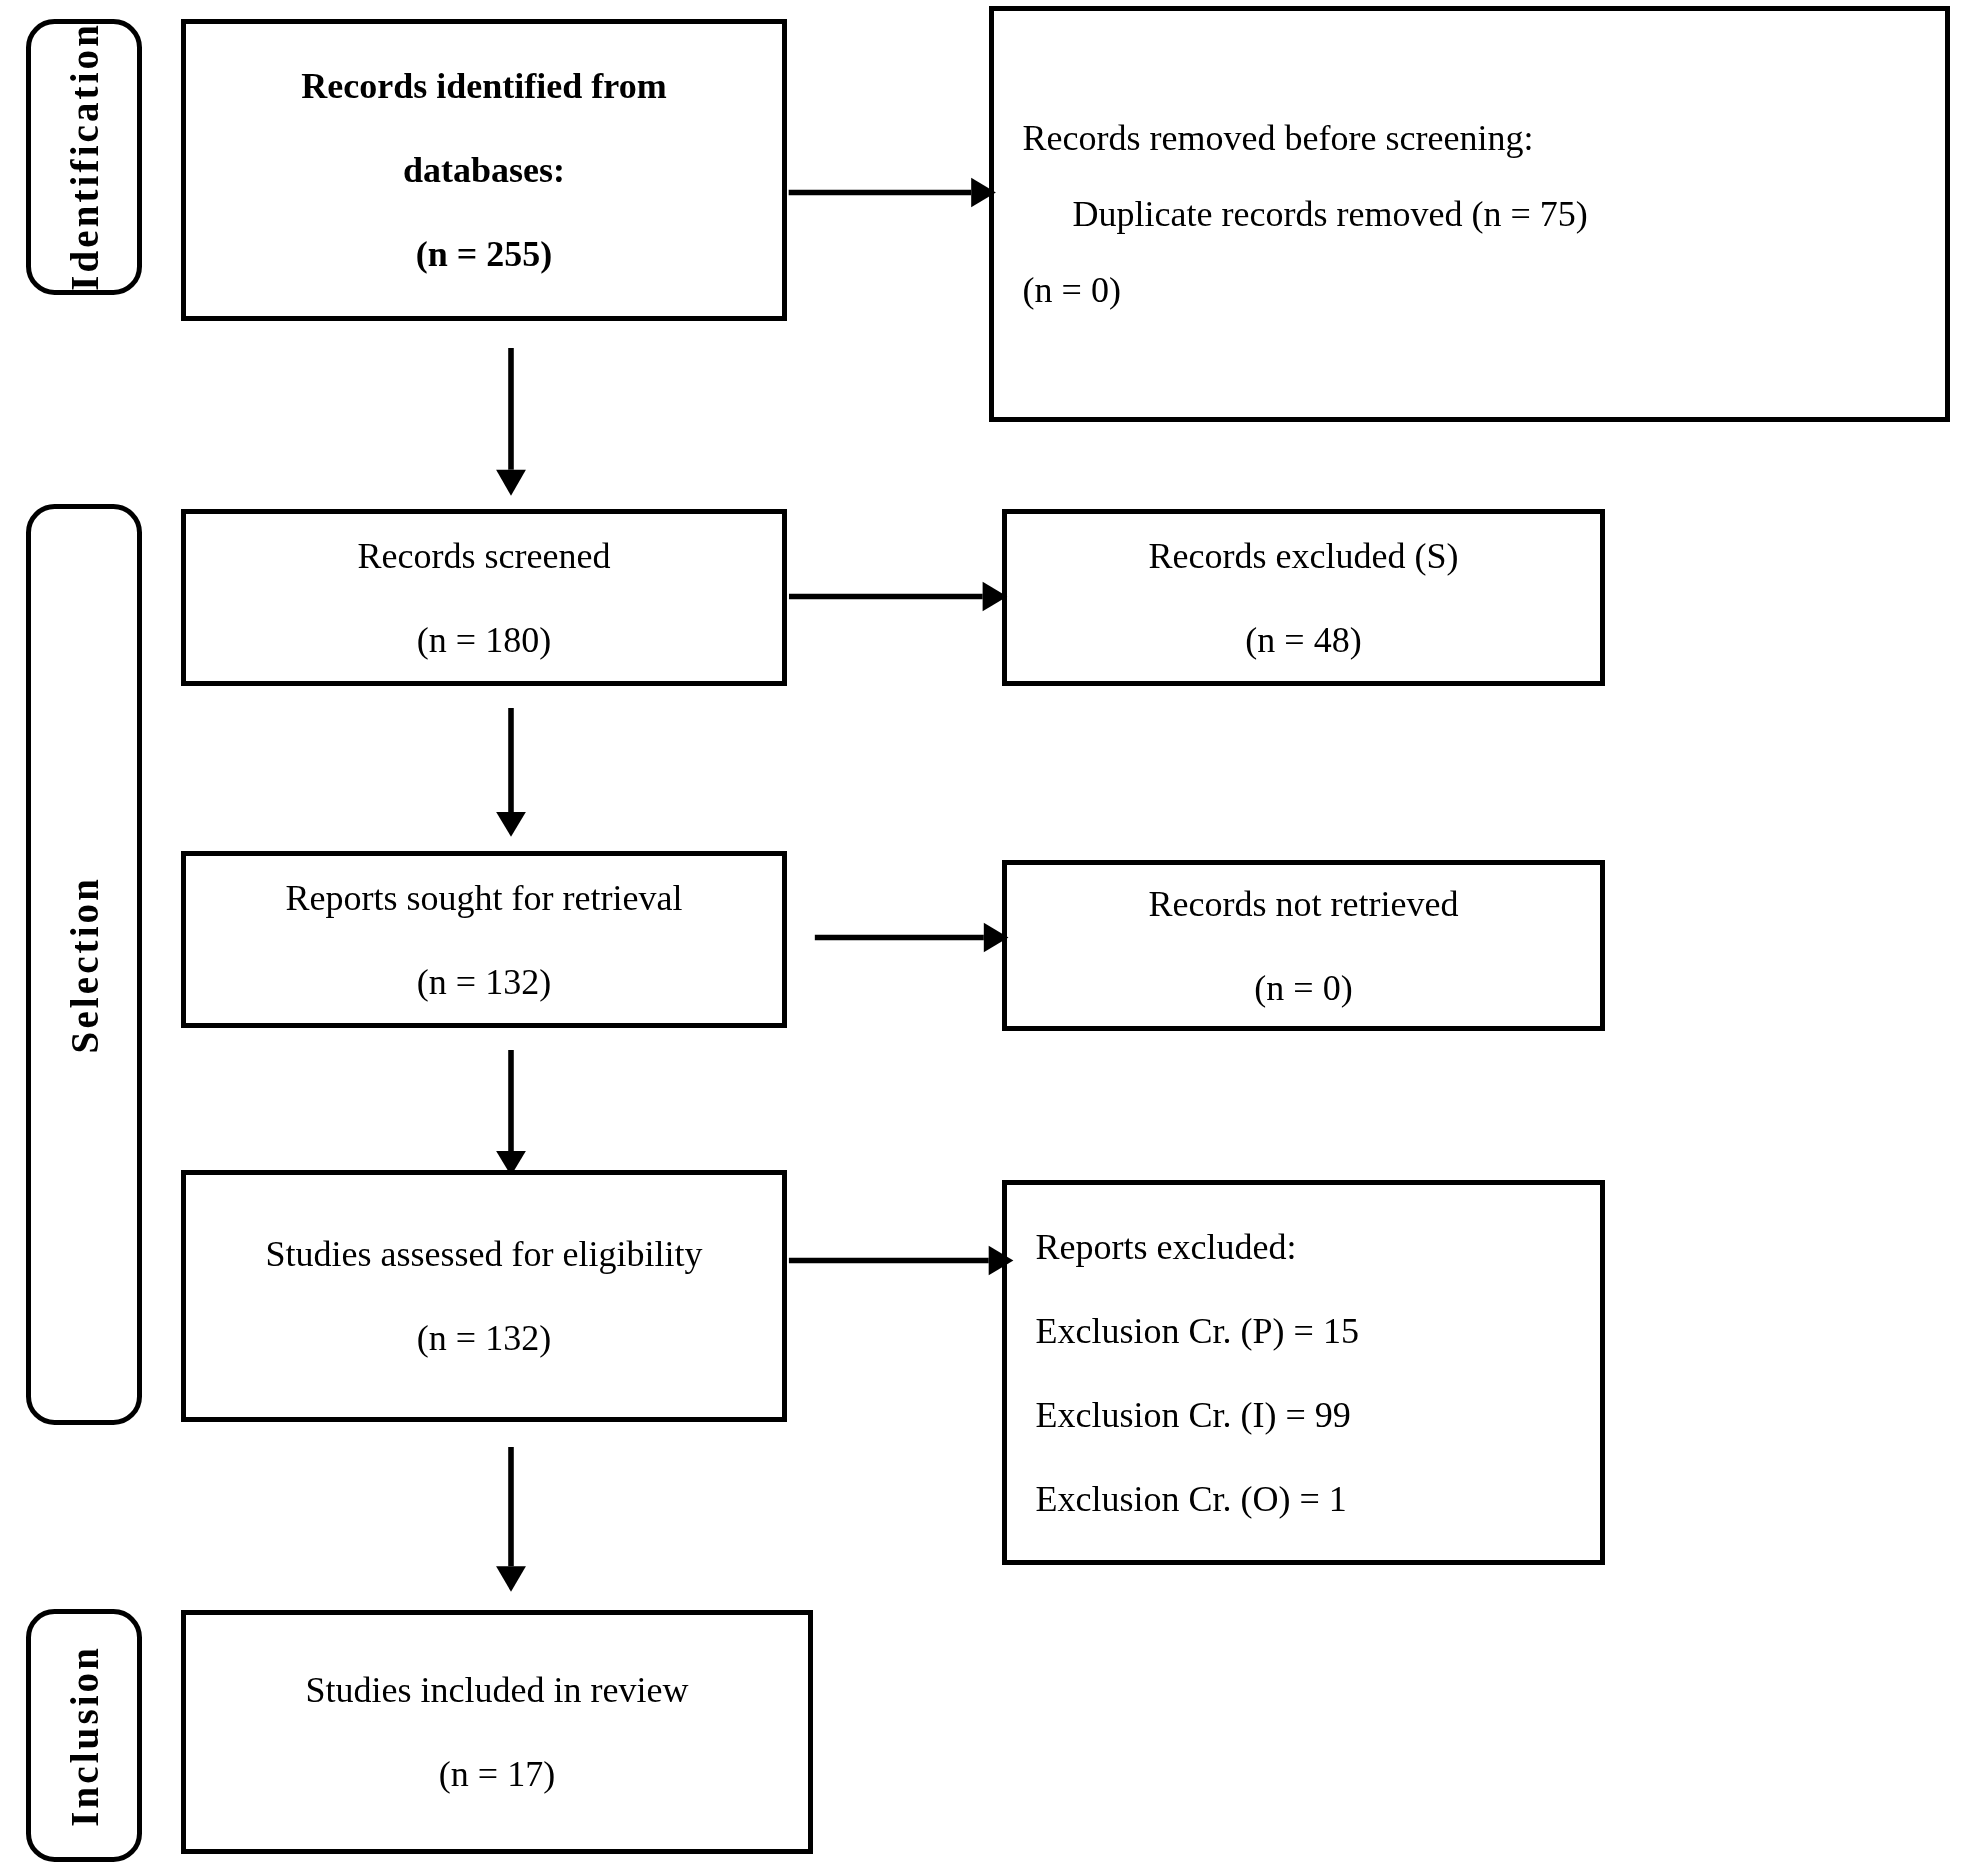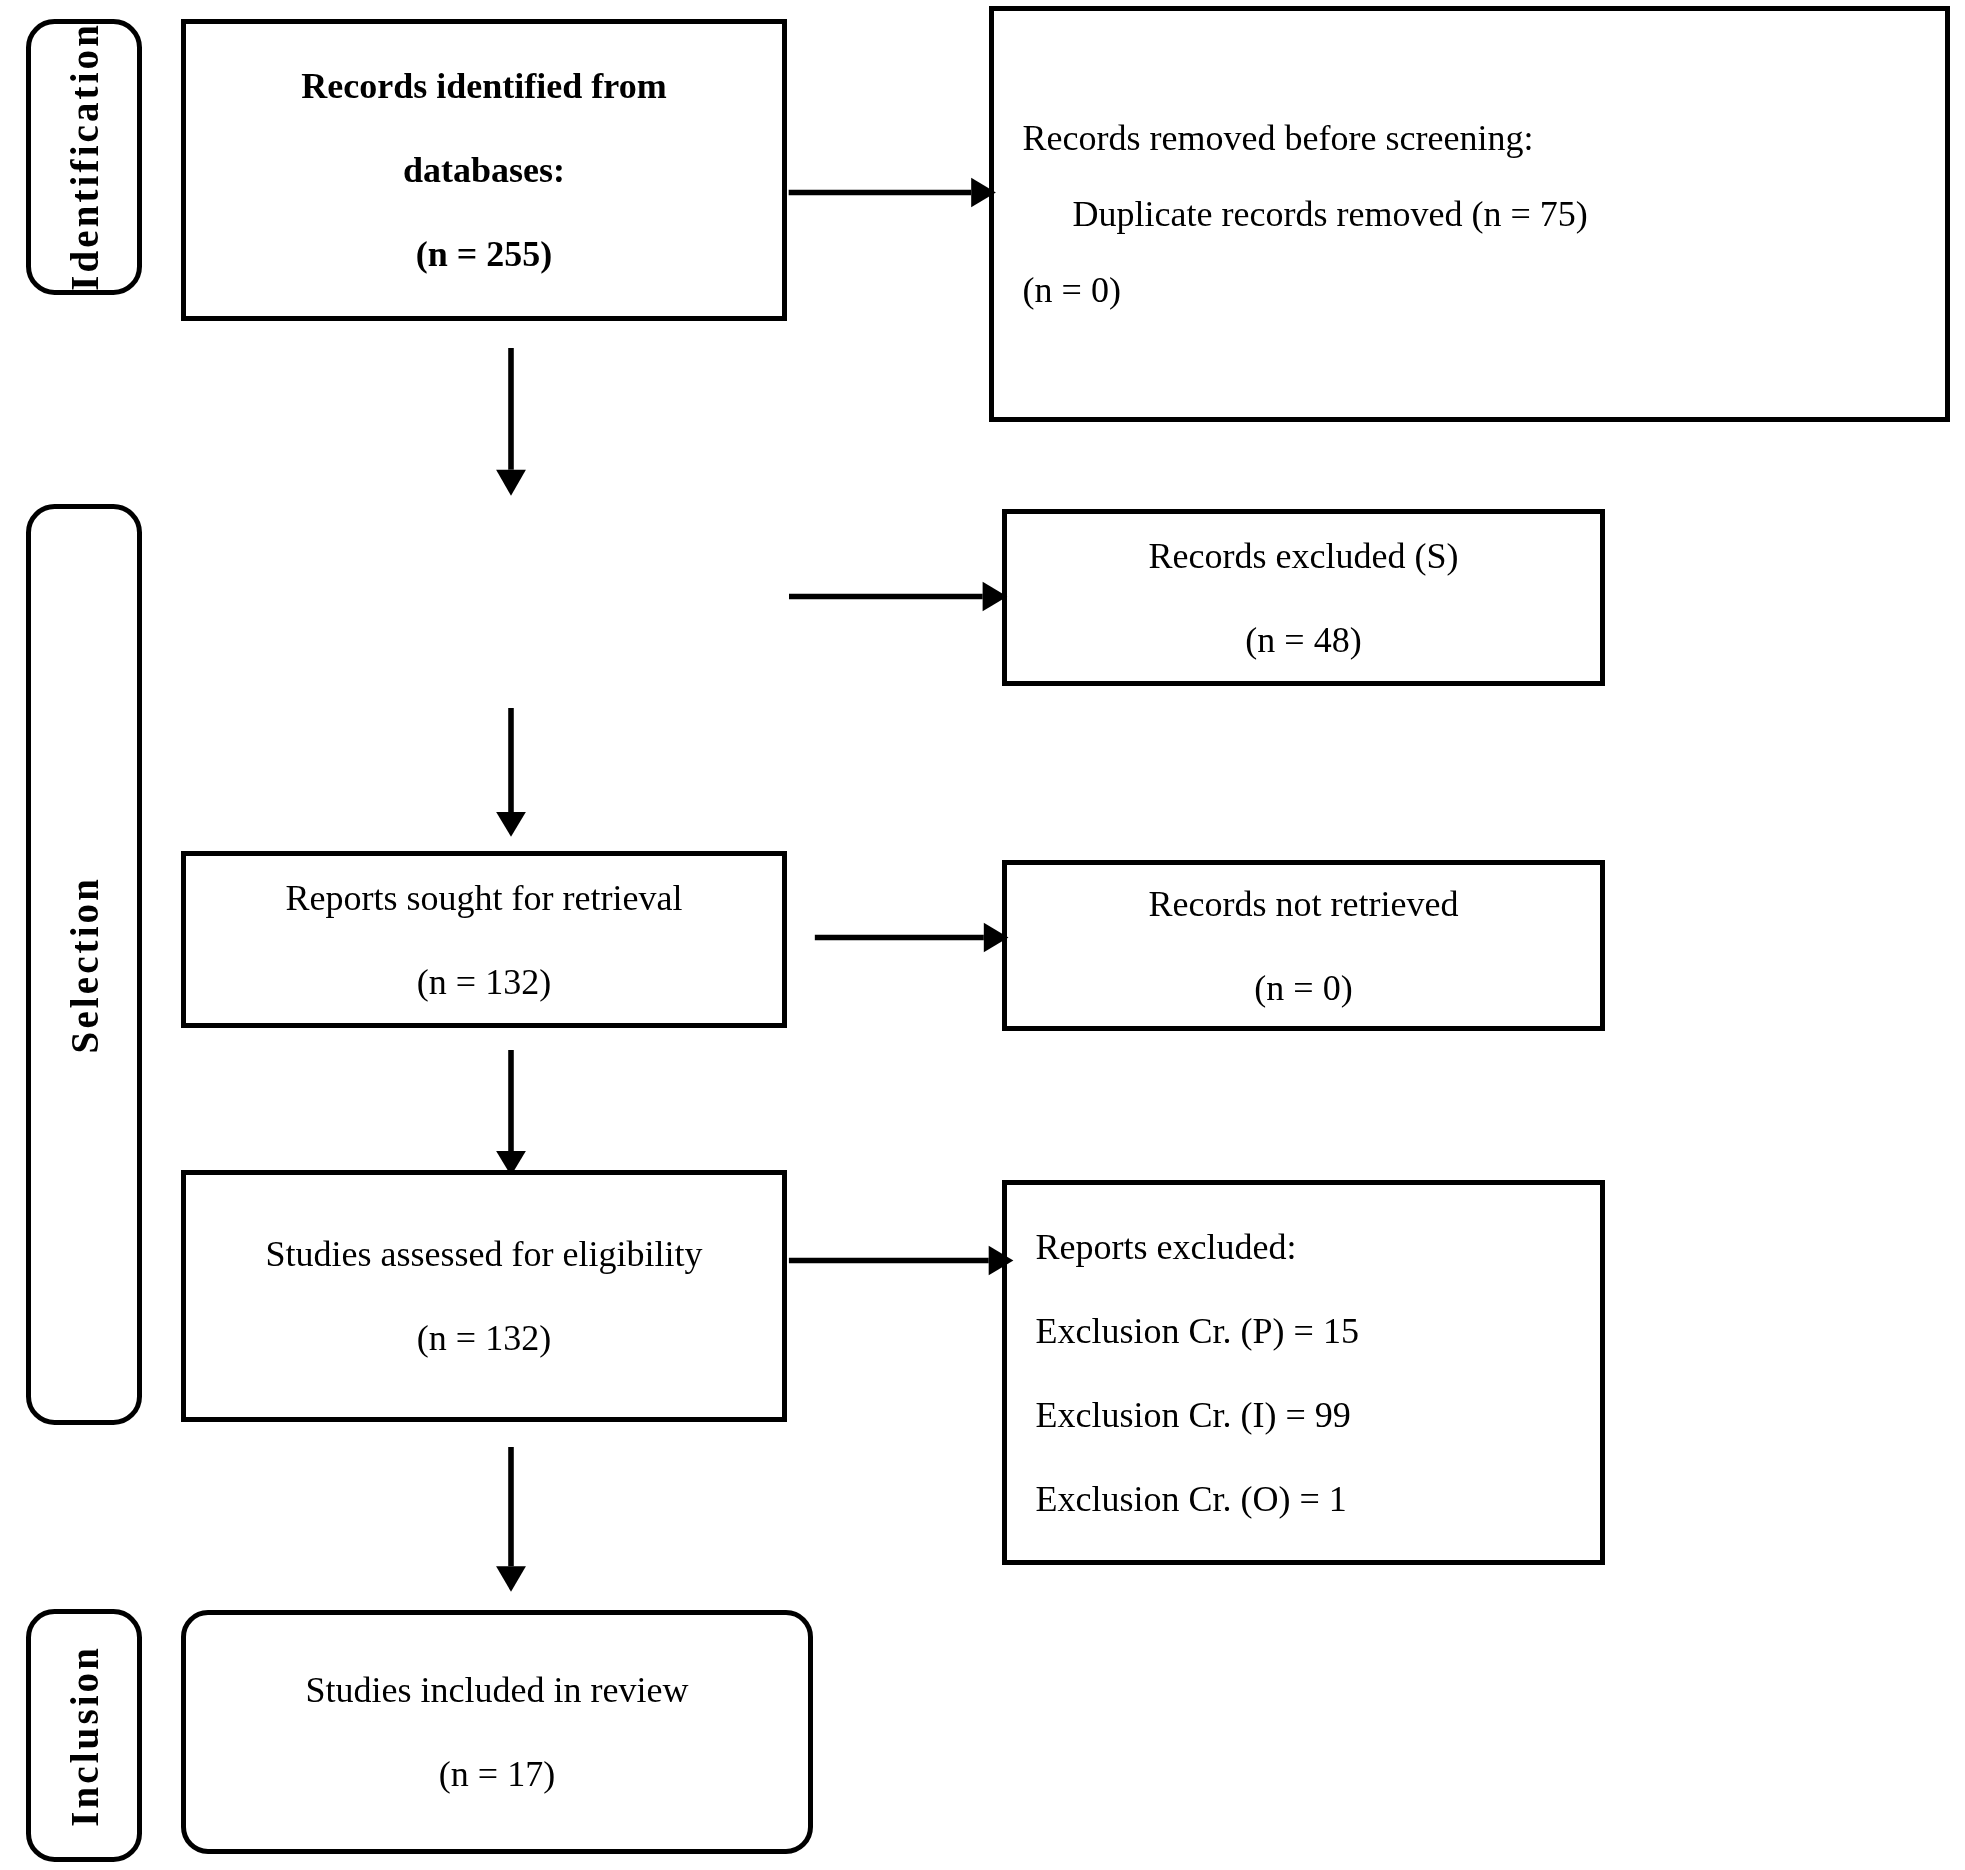--- a/index.html
+++ b/index.html
@@ -103,20 +103,24 @@
     </svg>
   </div>
 
   <div class="connector" style="left:486px; top:348px; width:50px; height:149px;">
     <svg width="50" height="149" viewBox="0 0 80 240">
       <line x1="40" y1="0" x2="40" y2="196" stroke="#000" stroke-width="9"></line>
       <polygon points="16,196 64,196 40,238" fill="#000"></polygon>
     </svg>
   </div>
 
+  <div class="flow-box center" style="left:181px; top:509px; width:606px; height:177px;">
+    <div class="box-line">Records screened</div>
+    <div class="box-line gap-lg">(n = 180)</div>
+  </div>
 
   <div class="flow-box center" style="left:1002px; top:509px; width:603px; height:177px;">
     <div class="box-line">Records excluded (S)</div>
     <div class="box-line gap-lg">(n = 48)</div>
   </div>
 
   <div class="connector" style="left:788px; top:578px; width:224px; height:37px;">
     <svg width="224" height="37" viewBox="0 0 360 60">
       <line x1="0" y1="30" x2="314" y2="30" stroke="#000" stroke-width="9"></line>
       <polygon points="314,6 354,30 314,54" fill="#000"></polygon>
@@ -173,19 +177,19 @@
     </svg>
   </div>
 
   <div class="connector" style="left:486px; top:1447px; width:50px; height:146px;">
     <svg width="50" height="146" viewBox="0 0 80 235">
       <line x1="40" y1="0" x2="40" y2="192" stroke="#000" stroke-width="9"></line>
       <polygon points="16,192 64,192 40,233" fill="#000"></polygon>
     </svg>
   </div>
 
-  <div class="flow-box center" style="left:181px; top:1610px; width:632px; height:244px;border-radius:27px;">
+  <div class="flow-box center" style="left:181px; top:1610px; width:632px; height:244px;">
     <div class="box-line">Studies included in review</div>
     <div class="box-line gap-lg">(n = 17)</div>
   </div>
 
 </div>
 
 
 </body></html>

